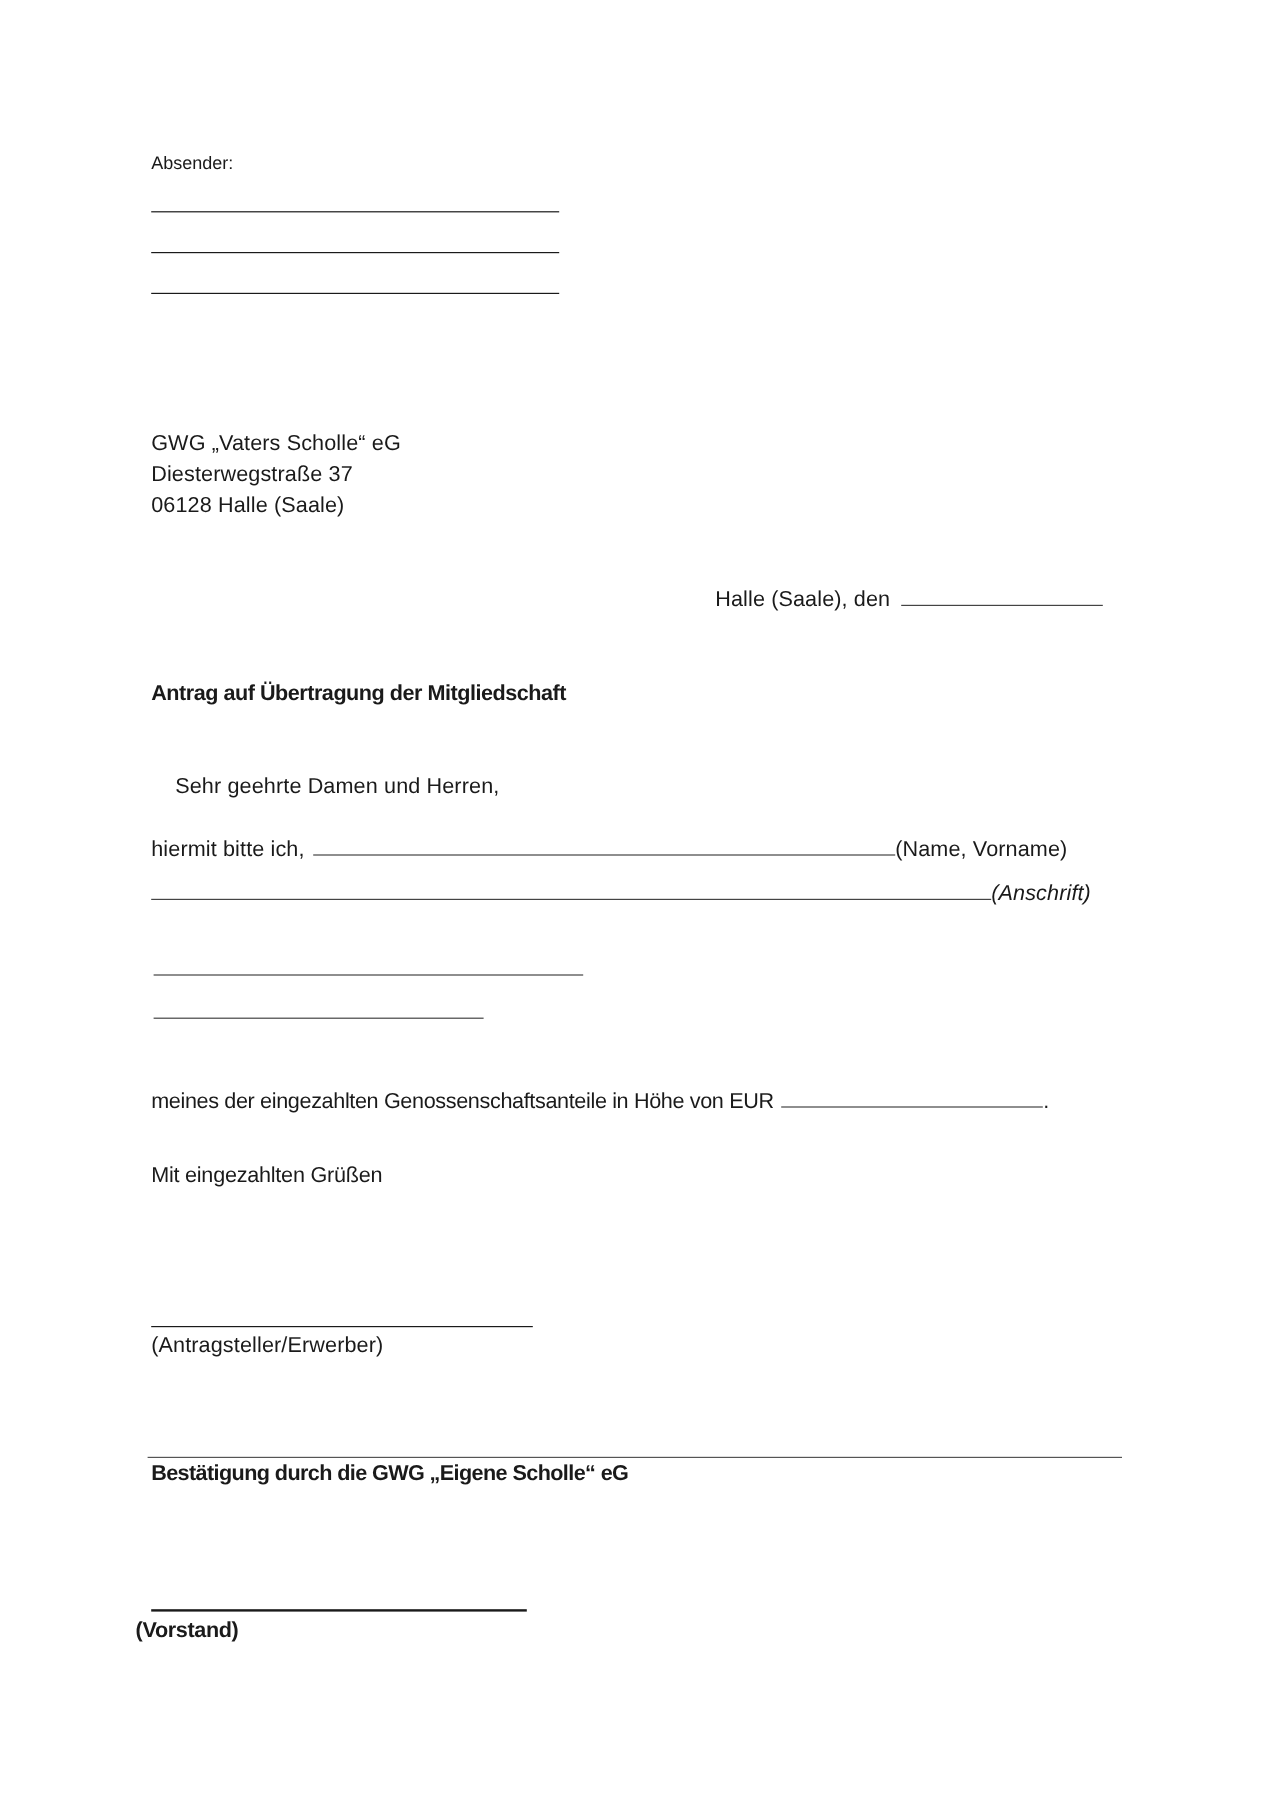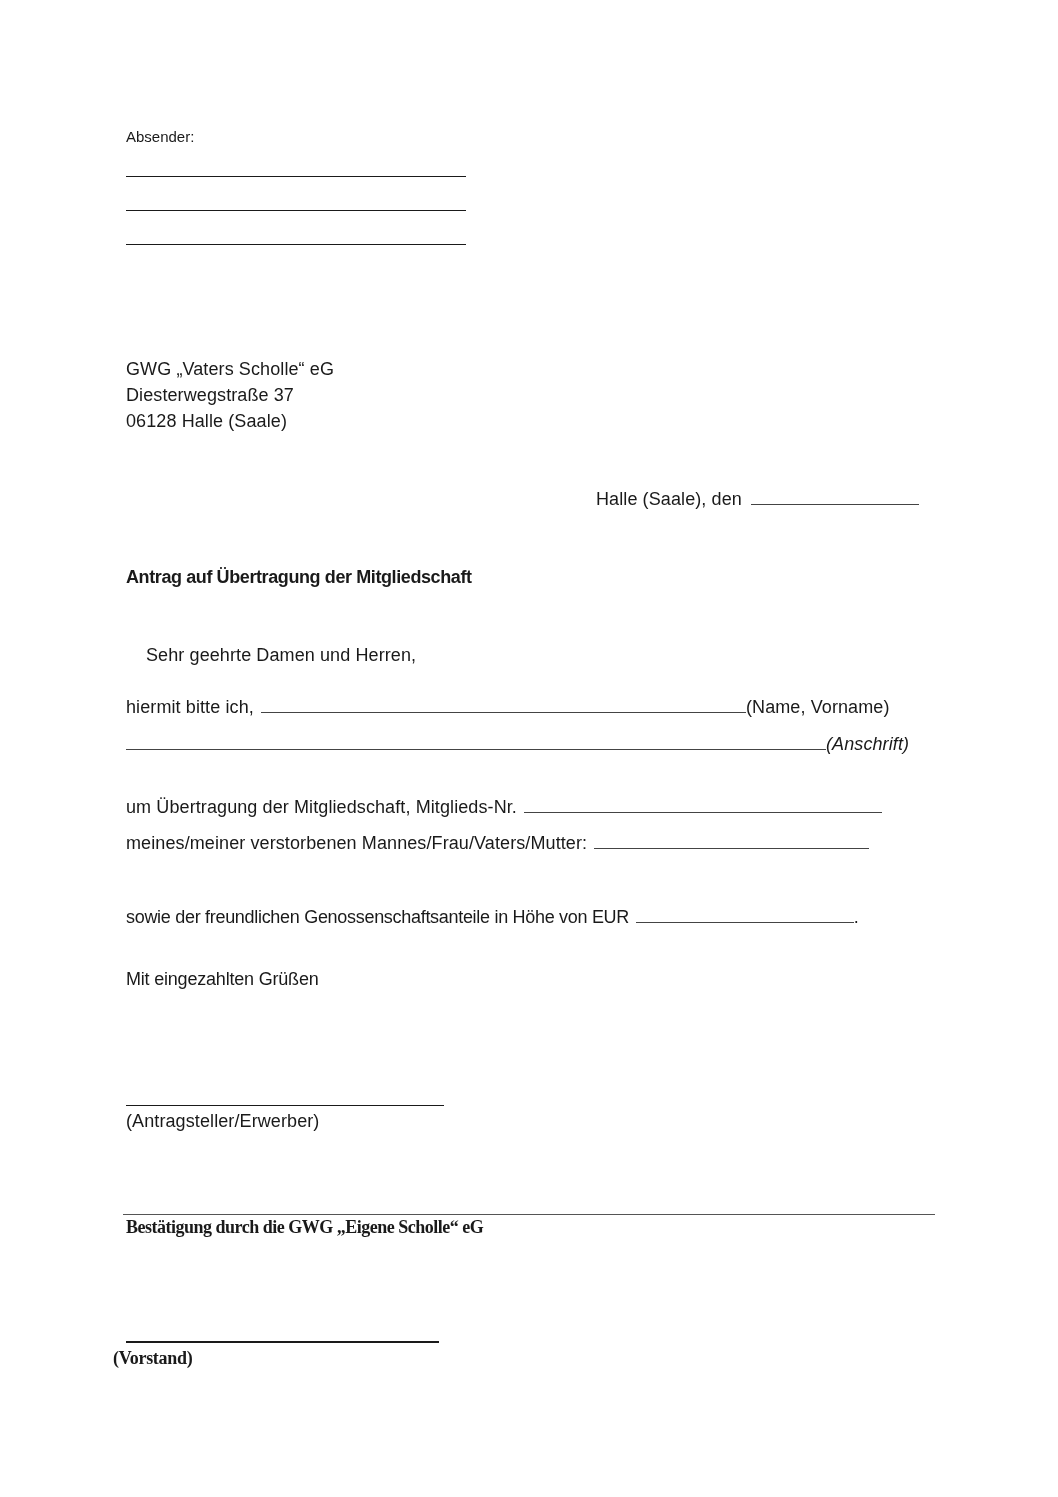--- a/index.html
+++ b/index.html
@@ -3,21 +3,21 @@
 <meta charset="utf-8">
 <style>
   html, body { margin: 0; padding: 0; background: #ffffff; }
   body {
     width: 1058px; height: 1497px; position: relative; overflow: hidden;
     font-family: "Liberation Sans", "DejaVu Sans", sans-serif;
     color: #1a1a1a;
   }
   .abs { position: absolute; white-space: nowrap; }
   .t17 { font-size: 18px; letter-spacing: 0.1px; }
-  .bold { font-weight: bold; font-family: Liberation Serif, serif; }
+  .bold { font-weight: bold; }
   .line { position: absolute; height: 0; border-top: 1.5px solid #1a1a1a; }
   .field { display: inline-block; border-bottom: 1px solid #444; vertical-align: baseline; height: 15px; }
 </style>
 </head>
 <body>
 
 <div class="abs" style="left:126px; top:128px; font-size:15px;">Absender:</div>
 <div class="line" style="left:126px; top:176px; width:340px;"></div>
 <div class="line" style="left:126px; top:210px; width:340px;"></div>
 <div class="line" style="left:126px; top:244px; width:340px;"></div>
@@ -38,31 +38,29 @@
 <div class="abs t17" style="left:126px; top:697px; width:790px;">
   <span>hiermit bitte ich,</span>
   <span class="field" style="width:485px; margin-left:2px;"></span><span>(Name, Vorname)</span>
 </div>
 
 <div class="abs t17" style="left:126px; top:734px;font-style:italic;">
   <span class="field" style="width:700px;"></span><span>(Anschrift)</span>
 </div>
 
 <div class="abs t17" style="left:126px; top:797px;">
-  <span>um Übertragung der Mitgliedschaft, Mitglieds-Nr.</span>
   <span class="field" style="width:358px; margin-left:2px;"></span>
 </div>
 
 <div class="abs t17" style="left:126px; top:833px;">
-  <span>meines/meiner verstorbenen Mannes/Frau/Vaters/Mutter:</span>
   <span class="field" style="width:275px; margin-left:2px;"></span>
 </div>
 
 <div class="abs t17" style="left:126px; top:907px; letter-spacing:-0.3px;">
-  <span>sowie der freundlichen Genossenschaftsanteile in Höhe von EUR</span>
+  <span>meines der eingezahlten Genossenschaftsanteile in Höhe von EUR</span>
   <span class="field" style="width:218px; margin-left:2px;"></span><span>.</span>
 </div>
 
 <div class="abs t17" style="left:126px; top:969px; letter-spacing:-0.2px;">Mit eingezahlten Grüßen</div>
 
 <div class="line" style="left:126px; top:1105px; width:318px; border-top-width:1px;"></div>
 <div class="abs t17" style="left:126px; top:1111px;">(Antragsteller/Erwerber)</div>
 
 <div class="line" style="left:123px; top:1214px; width:812px; border-top:1px solid #555;"></div>
 

